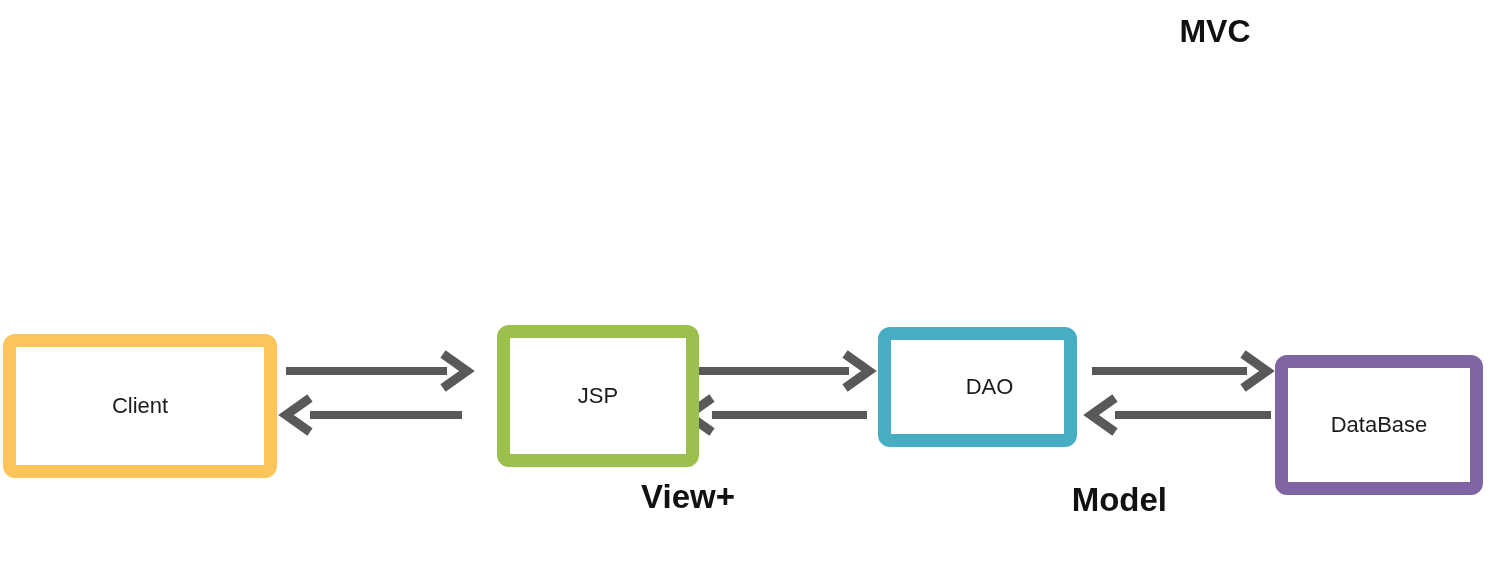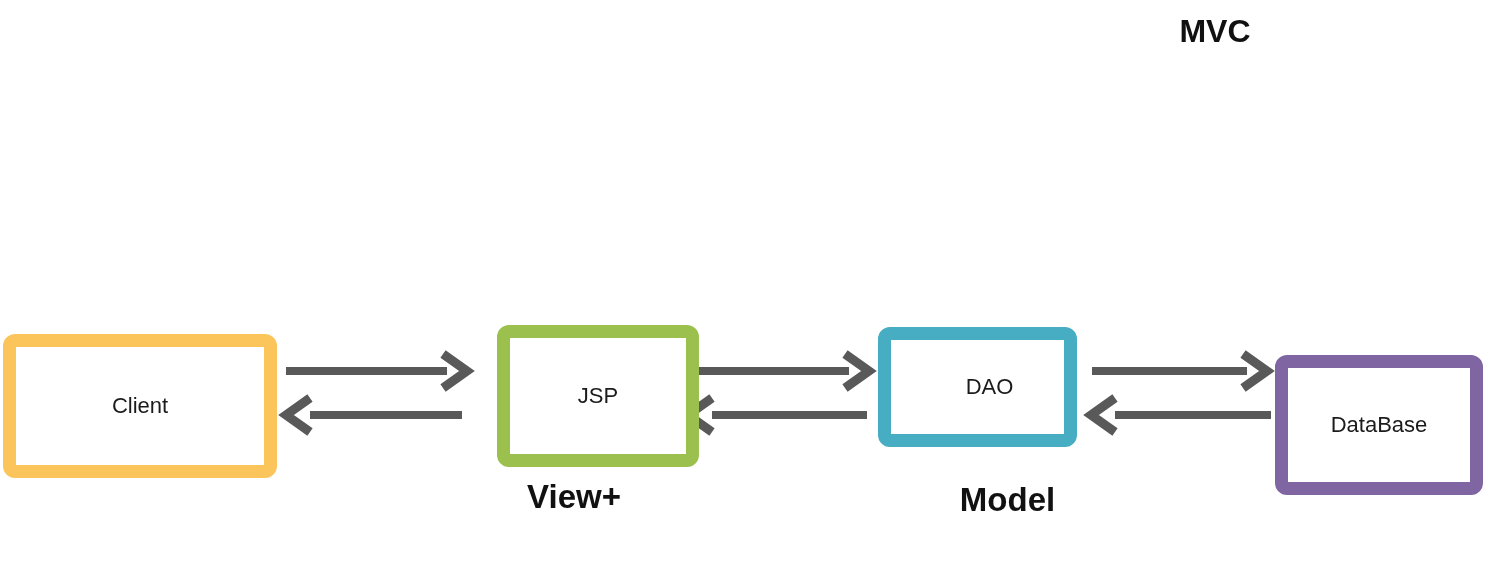--- a/index.html
+++ b/index.html
@@ -31,21 +31,21 @@
     font-size: 22px;
     line-height: 1.22;
     white-space: nowrap;
   }
   .node-client   { left: 3px;    top: 334px; width: 274px; height: 144px; }
   .node-jsp      { left: 473px;  top: 325px; width: 202px; height: 142px; margin-left: 24px; }
   .node-dao      { left: 878px;  top: 327px; width: 199px; height: 120px; padding-left: 24px; }
   .node-database { left: 1275px; top: 327px; width: 208px; height: 140px; margin-top: 28px; }
   .caption {
     position: absolute;
-    text-align: center;
+    text-align: right;
     font-weight: bold;
     font-size: 33px;
     line-height: 1.28;
     color: #111111;
     white-space: nowrap;
   }
   .caption-jsp { left: 413px; top: 476px; width: 322px; }
   .caption-dao { left: 848px; top: 479px; width: 319px; }
   .diagram-title {
     position: absolute;

